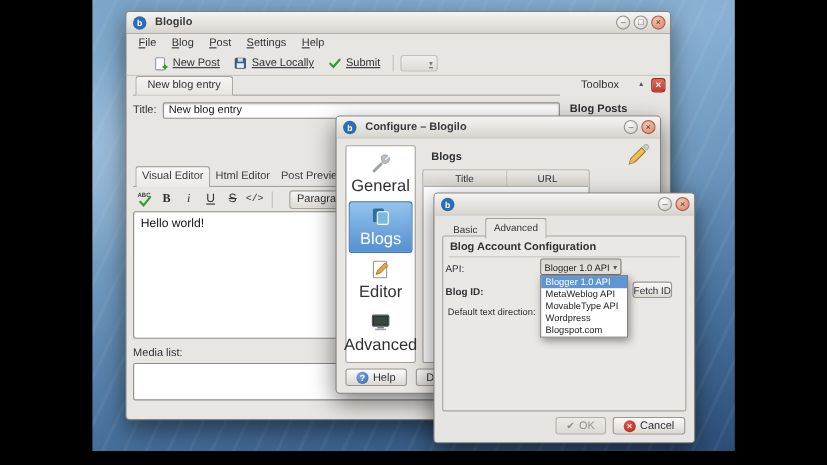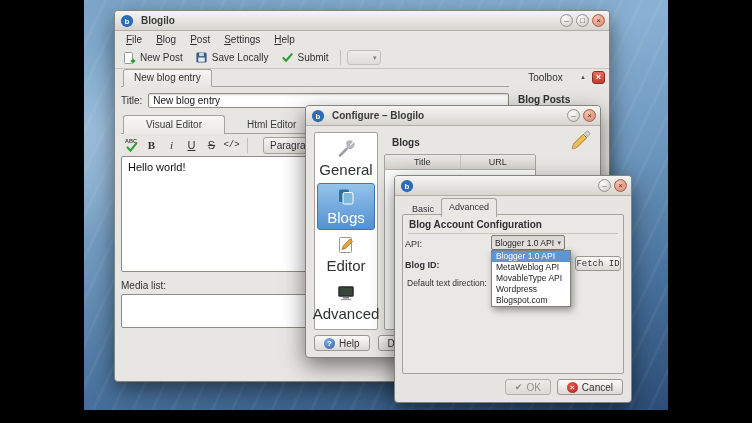--- a/index.html
+++ b/index.html
@@ -35,39 +35,39 @@
   .btn.disabled { color: #94918b; background: linear-gradient(#eceae6, #dedbd6); border-color: #b3b0aa; }
 
   
   .w-main { left: 114px; top: 10px; width: 496px; height: 372px; }
   .menubar { position: absolute; left: 0; top: 20px; right: 0; height: 16px;
     display: flex; align-items: center; padding-left: 4px; font-size: 10px; color: #2f3133; }
   .menu-item { padding: 1px 7px; }
   .menu-item::first-letter { text-decoration: underline; }
   .toolbar { position: absolute; left: 0; top: 36px; right: 0; height: 22px;
     border-bottom: 1px solid #c8c5bf; display: flex; align-items: center; gap: 2px;
-    padding: 0 2px; font-size: 10px; color: #2f3133; }
+    padding: 0 19px; font-size: 10px; color: #2f3133; text-decoration: underline; }
   .tool-item { display: flex; align-items: center; gap: 4px; padding: 2px 5px; border-radius: 3px; }
   .tool-sep { width: 1px; height: 15px; background: #c2bfb9; margin: 0 4px; }
   .mini-combo { width: 34px; height: 15px; border: 1px solid #b3b0aa; border-radius: 3px;
     background: linear-gradient(#f3f2f0, #dbd8d3); opacity: 0.7; display: flex;
     align-items: center; justify-content: flex-end; padding-right: 3px; font-size: 7px; color: #77746e; }
 
   .central { position: absolute; left: 6px; top: 58px; width: 388px; }
   .doctab-row { position: relative; height: 18px; border-bottom: 1px solid #a6a39d; }
   .doctab { position: absolute; left: 2px; bottom: -1px; padding: 2px 10px 3px; font-size: 10px;
     background: linear-gradient(#f6f5f3, #e8e6e2); border: 1px solid #a6a39d; border-bottom: 1px solid #e8e6e2;
     border-radius: 3px 3px 0 0; color: #2f3133; }
   .title-row { display: flex; align-items: center; gap: 6px; margin-top: 6px; font-size: 10px; color: #2f3133; }
   .title-input { flex: 1; height: 15px; font-size: 10px; font-family: inherit; border: 1px solid #8f8c86;
     border-radius: 2px; padding: 1px 4px; background: #fff; color: #141414;
     box-shadow: inset 0 1px 2px rgba(0,0,0,0.18); outline: none; }
   .etabs { display: flex; margin-top: 7px; border-bottom: 1px solid #a6a39d; padding-left: 2px;
     font-size: 10px; align-items: flex-end; }
-  .etab { padding: 3px 22px; color: #3a3c3e; }
+  .etab { padding: 3px 5px; color: #3a3c3e; margin-top: 36px; }
   .etab.sel { background: linear-gradient(#f7f6f4, #eceae6); border: 1px solid #a6a39d; border-bottom: none;
     border-radius: 3px 3px 0 0; margin-bottom: -1px; padding-bottom: 4px; }
   .fbar { display: flex; align-items: center; gap: 3px; padding: 2px 2px; height: 22px; }
   .fbtn { min-width: 17px; height: 17px; display: flex; align-items: center; justify-content: center;
     border-radius: 3px; font-size: 11px; color: #2f3133; }
   .fb-bold { font-family: "Liberation Serif", serif; font-weight: bold; }
   .fb-italic { font-family: "Liberation Serif", serif; font-style: italic; }
   .fb-underline { text-decoration: underline; }
   .fb-strike { text-decoration: line-through; }
   .fb-code { font-family: "Liberation Mono", monospace; font-size: 9px; }
@@ -119,21 +119,21 @@
   .add-frame { position: absolute; left: 7px; top: 38px; right: 7px; height: 160px;
     border: 1px solid #a6a39d; border-radius: 2px; background: #eae8e4; }
   .add-sec-title { position: absolute; left: 14px; top: 43px; font-size: 10px; font-weight: bold; color: #2f3133; }
   .add-hr { position: absolute; left: 13px; right: 13px; top: 57px; height: 1px; background: #c9c6c0; }
   .flabel { position: absolute; font-size: 9px; color: #2f3133; }
   .r-align { width: 80px; text-align: left; }
   .api-combo { position: absolute; left: 96px; top: 59px; width: 74px; height: 15px;
     border: 1px solid #7f7c76; border-radius: 2px; background: linear-gradient(#d9d6d1, #e9e7e3);
     display: flex; align-items: center; font-size: 8.5px; color: #1d1d1d; padding: 0 3px; }
   .api-combo .combo-text { flex: 1; white-space: nowrap; overflow: hidden; }
-  .fetch-btn { position: absolute; left: 180px; top: 80px; width: 46px; height: 15px; font-size: 9px; padding: 0 4px; font-family: Liberation Mono, monospace; }
+  .fetch-btn { position: absolute; left: 180px; top: 80px; width: 36px; height: 15px; font-size: 9px; padding: 0 4px; }
   .textdir { left: 12px; top: 102px; font-size: 8.5px; }
   .popup { position: absolute; left: 96px; top: 74px; width: 80px; background: #fff;
     border: 1px solid #83807a; box-shadow: 2px 3px 7px rgba(0,0,0,0.4); z-index: 40; }
   .popup-item { height: 11px; line-height: 11px; font-size: 8.5px; color: #1d1d1d; padding-left: 4px;
     white-space: nowrap; overflow: hidden; }
   .popup-item.sel { background: #5d95d5; color: #fff; }
   .add-actions { position: absolute; right: 8px; top: 203px; display: flex; gap: 6px; }
   .ok-ic { color: #8d8a84; font-size: 9px; }
   .cancel-ic { width: 11px; height: 11px; border-radius: 6px;
     background: radial-gradient(circle at 35% 30%, #e4574b, #a8271c); color: #fff; font-size: 8px;

